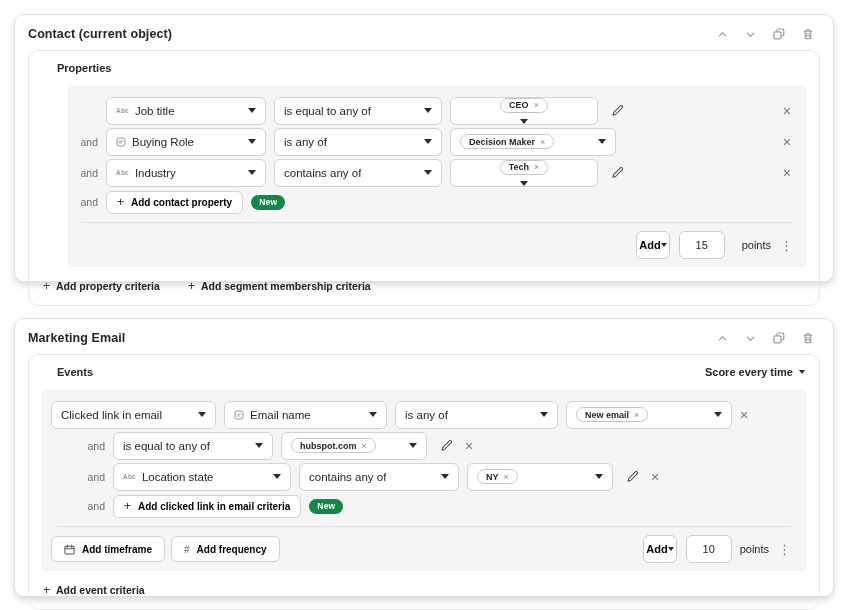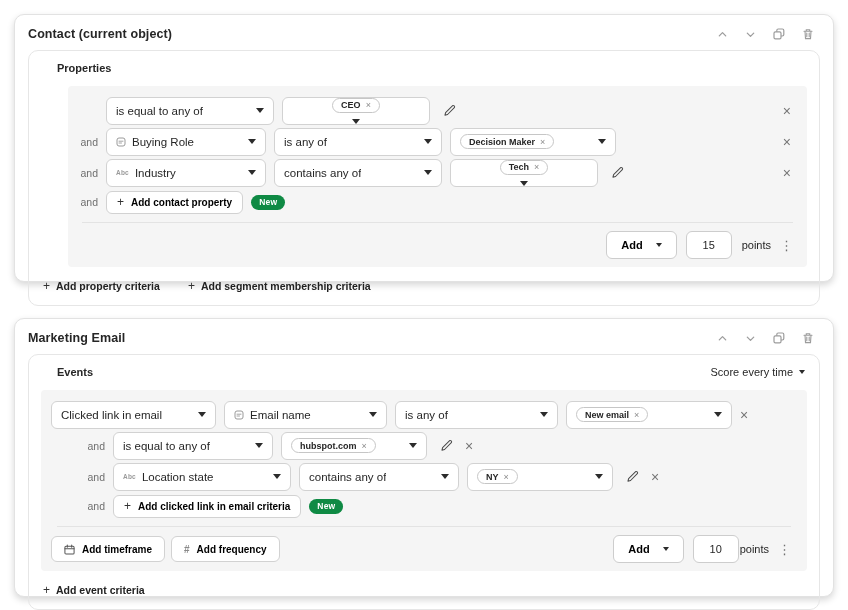--- a/index.html
+++ b/index.html
@@ -11,21 +11,21 @@
   .card1 { top: 14px; height: 268px; }
   .card2 { top: 318px; height: 279px; }
   .card-header { display: flex; align-items: center; justify-content: space-between; height: 18px; }
   .card-title { font-size: 12.5px; font-weight: bold; letter-spacing: .1px; }
   .card-icons { display: flex; align-items: center; gap: 17px; padding-right: 6px; }
   .icon-btn { display: inline-flex; cursor: pointer; }
   .panel { margin-top: 7px; border: 1px solid #e6e6e6; border-radius: 10px; padding: 9px 12px 8px; }
   .section-row { display: flex; align-items: center; justify-content: space-between; height: 16px; padding-left: 16px; }
   .section-label { font-size: 11px; font-weight: bold; }
   .score-every { display: inline-flex; align-items: center; gap: 6px; font-size: 11px;
-    font-weight: normal; cursor: pointer; padding-right: 2px; margin-left: 8px; }
+    font-weight: bold; cursor: pointer; padding-right: 2px; margin-left: 8px; }
   .gray-block { background: #f5f5f5; border-radius: 4px; margin-top: 10px; }
   .gb1 { margin-left: 27px; padding: 9px 8px 0 8px; }
   .gb2 { margin-left: 0; padding: 9px 10px 0 10px; }
   .crit-row { display: flex; align-items: center; height: 31px; gap: 8px; }
   .connector { width: 22px; font-size: 10.5px; color: #6f6f6f; text-align: right; flex: none; }
   .dd { display: flex; align-items: center; justify-content: space-between; gap: 6px;
     height: 28px; background: #fff; border: 1px solid #d2d2d2; border-radius: 6px;
     padding: 0 9px; font-size: 11.5px; cursor: pointer; flex: none; }
   .dd-left { display: flex; align-items: center; gap: 6px; white-space: nowrap; overflow: hidden; }
   .caret { width: 0; height: 0; border-left: 4px solid transparent; border-right: 4px solid transparent;
@@ -47,26 +47,26 @@
     font-weight: bold; cursor: pointer; flex: none; }
   .btn-small .plus { font-size: 12px; font-weight: normal; color: #333; }
   .badge-new { background: #0f8a44; color: #fff; font-size: 8.5px; font-weight: bold;
     padding: 2.5px 8px; border-radius: 9px; letter-spacing: .2px; }
   .divider { border-top: 1px solid #e3e3e3; margin: 6px 6px 0 6px; }
   .points-row { display: flex; align-items: center; justify-content: flex-end; gap: 9px;
     padding: 8px 2px 8px 0; }
   .points-row2 { display: flex; align-items: center; padding: 8px 2px 8px 0; }
   .left-btns { display: flex; gap: 6px; }
   .spacer { flex: 1; }
-  .btn-add { display: inline-flex; align-items: center; gap: 13px; height: 28px; background: #fff;
-    border: 1px solid #cdcdcd; border-radius: 6px; padding: 0 14px; font-size: 11px;
+  .btn-add { display: inline-flex; align-items: center; gap: 0; height: 28px; background: #fff;
+    border: 1px solid #cdcdcd; border-radius: 6px; padding: 0 2px; font-size: 11px;
     font-weight: bold; cursor: pointer; }
   .points-input { width: 46px; height: 28px; border: 1px solid #cdcdcd; border-radius: 6px;
     text-align: center; font-size: 11px; font-family: "Liberation Sans", sans-serif; color: #262626; }
-  .points-label { font-size: 11px; margin-left: 1px; }
+  .points-label { font-size: 11px; margin-left: 8px; }
   .dots { font-size: 13px; color: #6e6e6e; cursor: pointer; line-height: 1; margin-right: 4px; }
   .footer-links { display: flex; gap: 28px; margin-top: 10px; padding: 2px 0 4px 2px; }
   .link { display: inline-flex; align-items: center; gap: 6px; font-size: 10.5px; font-weight: bold;
     color: #222; cursor: pointer; }
   .link .plus { font-size: 12px; font-weight: normal; color: #333; }
   .tf-btn { height: 26px; padding: 0 12px; }
   .hash { font-size: 10px; color: #8a8a8a; font-weight: bold; }
   svg { display: block; }
 </style>
 </head>
@@ -102,20 +102,27 @@
 
   <div class="panel">
     <div class="section-row">
       <div class="section-label">Properties</div>
     </div>
 
     <div class="gray-block gb1">
 
       <div class="crit-row">
         <span class="connector"></span>
+        <div class="dd w-prop1">
+          <span class="dd-left">
+              <span class="abc">Abc</span>
+              <span>Job title</span>
+            </span>
+          <span class="caret"></span>
+        </div>
         <div class="dd w-op1">
           <span class="dd-left">
               <span>is equal to any of</span>
             </span>
           <span class="caret"></span>
         </div>
         <div class="dd w-val1">
           <span class="dd-left">
               <span class="tag">
                 <span>CEO</span>

